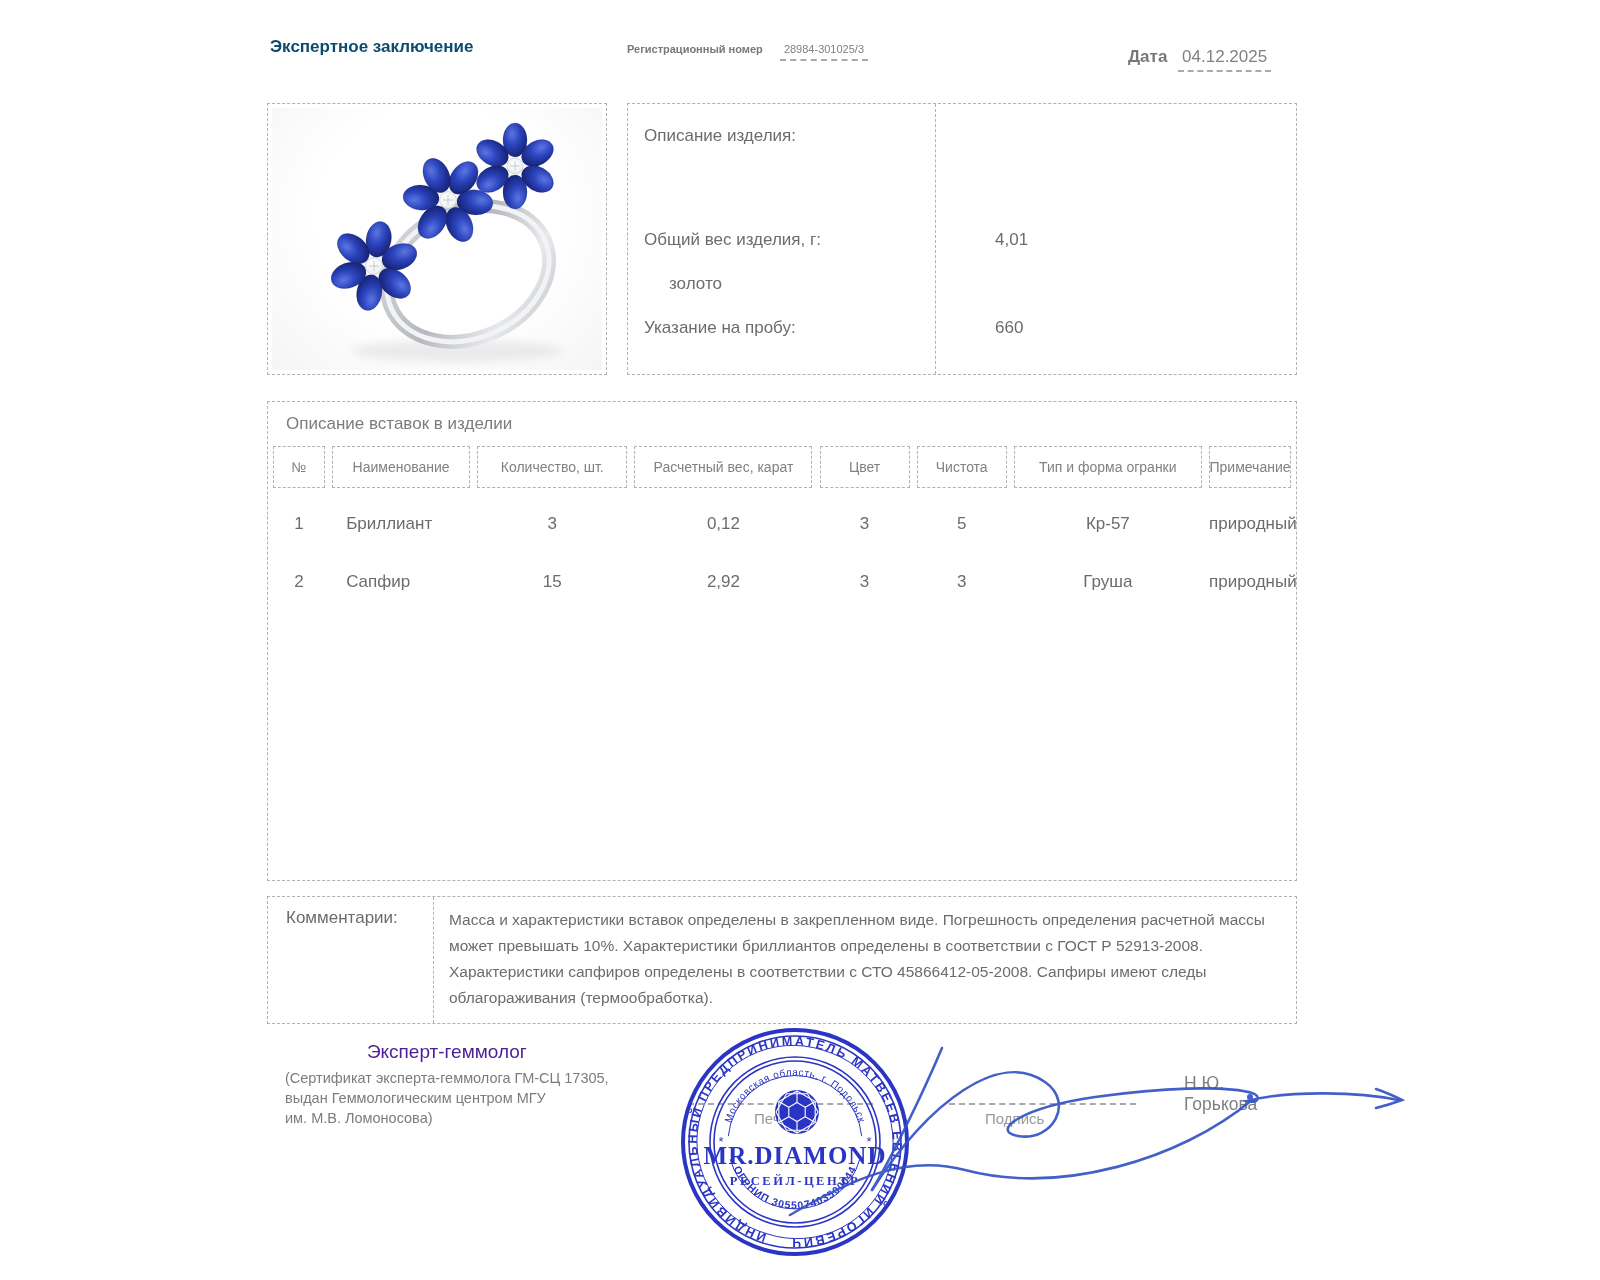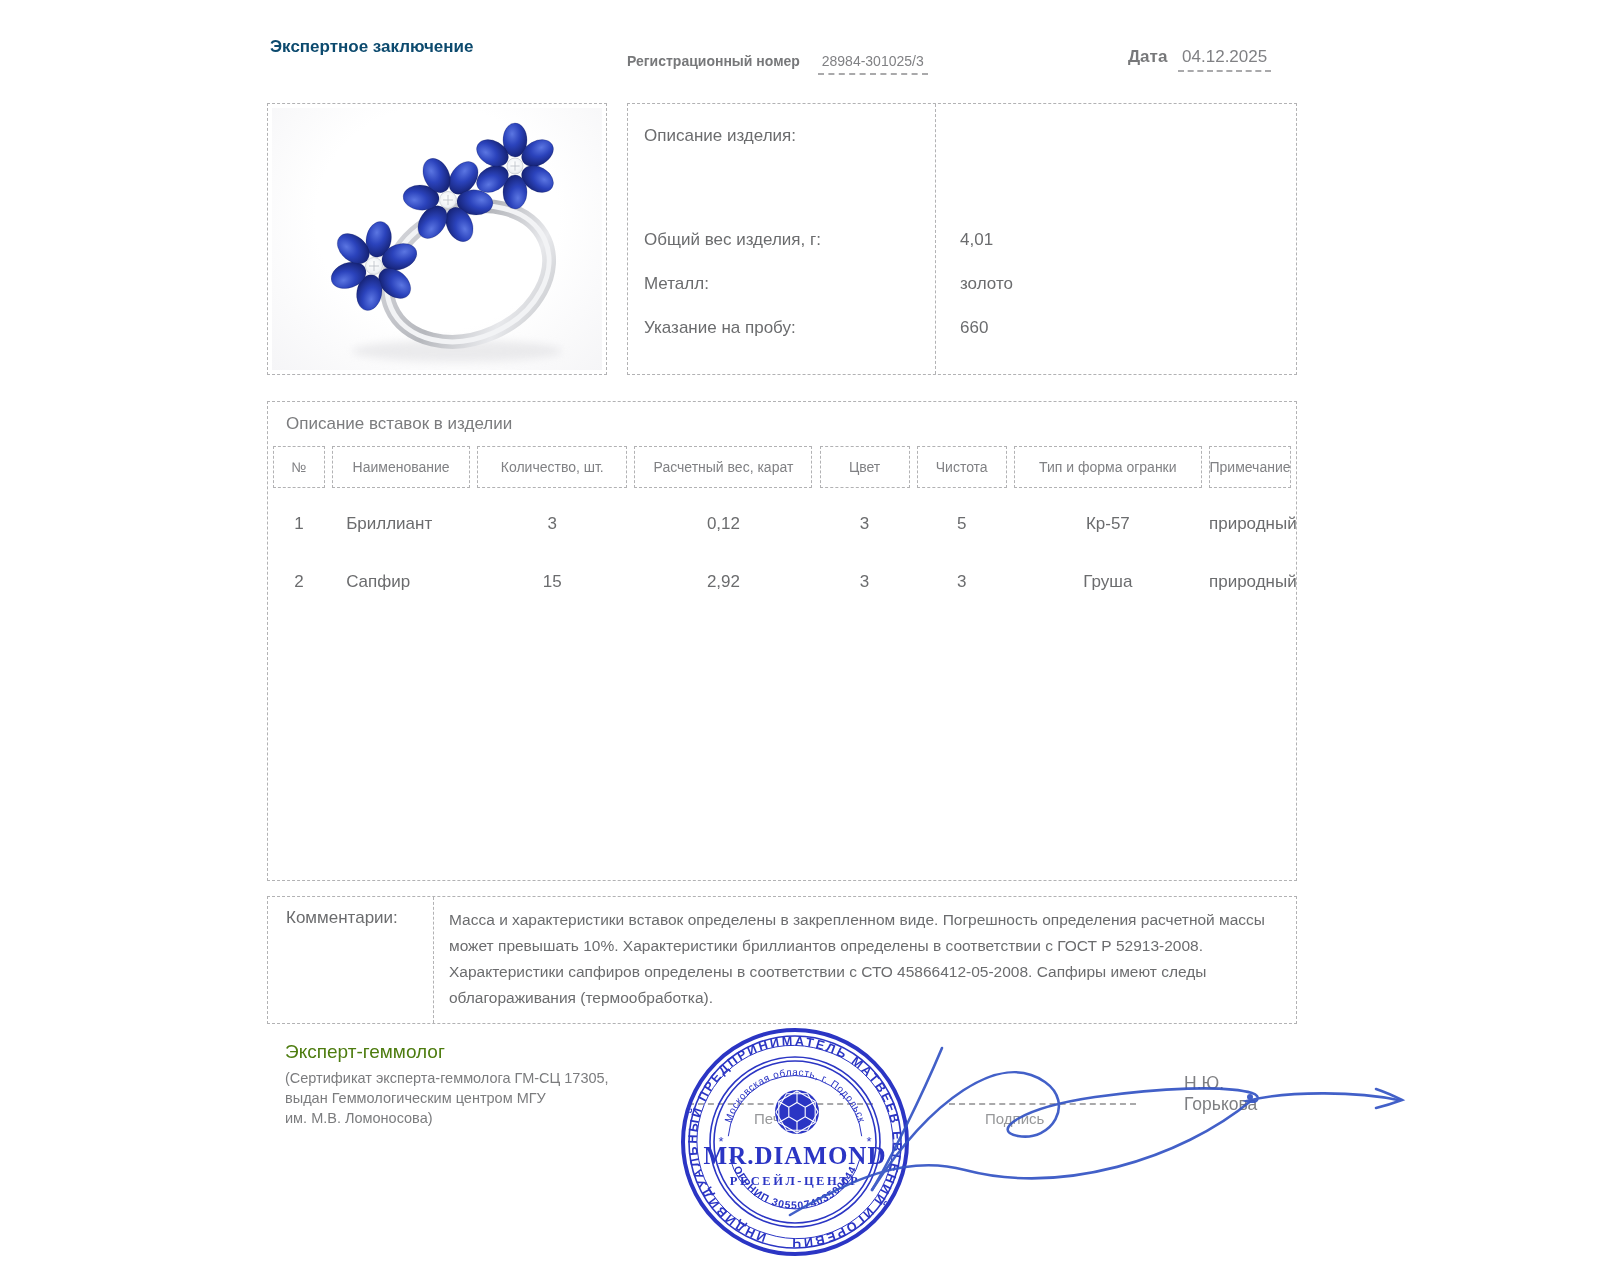--- a/index.html
+++ b/index.html
@@ -7,41 +7,41 @@
   body {
     width:1600px; height:1280px; overflow:hidden;
     font-family:"Liberation Sans", sans-serif;
     color:#6b6c6e;
   }
   .page { position:relative; width:1600px; height:1280px; padding:35px 303px 0 267px; }
 
   
   .doc-header { position:relative; height:30px; }
   .h-title { position:absolute; left:3px; top:2px; font-size:17px; font-weight:bold; color:#0c4a6e; }
-  .h-reg   { position:absolute; left:360px; top:18px; font-size:14px; }
+  .h-reg   { position:absolute; left:360px; top:8px; font-size:11px; }
   .h-reg .lbl, .h-date .lbl { font-weight:bold; color:#77787a; }
   .h-reg .val { margin-left:14px; }
   .h-date  { position:absolute; left:861px; top:12px; font-size:17px; }
   .h-date .val { margin-left:6px; }
   .dash-underline { color:#808184; border-bottom:2px dashed #a9a9ab; padding:0 4px 4px 4px; }
 
   
   .top-row { margin-top:38px; display:flex; gap:20px; height:272px;justify-content:center; }
   .dashed-box { border:1px dashed #b2b2b4; }
   .photo-box { width:340px; height:272px; padding:4px; background:#fff; }
   .photo-inner { width:100%; height:100%;
     background:radial-gradient(ellipse at 50% 42%, #ffffff 52%, #f5f5f7 100%); }
   .desc-box { flex:1; height:272px; position:relative; }
   .desc-divider { position:absolute; left:307px; top:0; bottom:0; border-left:1px dashed #b2b2b4; }
   .desc-rows { padding:18px 0 0 16px; }
   .d-row { display:flex; font-size:17px; line-height:28px; }
   .d-row .d-label { width:291px; flex:none; }
   .d-row .d-value { padding-left:25px; padding-right:10px; }
   .d-row.first { min-height:104px; }
-  .d-row.rest  { height:44px; }
+  .d-row.rest  { height:44px;gap:35px; }
 
   
   .inserts-box { margin-top:26px; height:480px; padding:10px 5px 0 5px; }
   .inserts-title { font-size:17px; color:#7b7c7e; padding:2px 0 12px 13px; }
   .tgrid { display:grid; grid-template-columns:52px 138px 150px 178px 90px 90px 188px 82px;
            column-gap:7px; justify-content:space-between; }
   .th-cell { border:1px dashed #b2b2b4; height:42px; display:flex; align-items:center;
              justify-content:center; font-size:14px; color:#808184; text-align:center; padding:0 4px; }
   .t-row { margin-top:14px; height:44px; align-items:center; font-size:17px; color:#6b6c6e; }
   .t-row .c { text-align:center; }
@@ -50,21 +50,21 @@
 
   
   .comments-box { margin-top:15px; min-height:116px; display:flex; }
   .c-label { width:166px; flex:none; border-right:1px dashed #b2b2b4;
              padding:11px 0 0 18px; font-size:17px; }
   .c-text  { flex:1; padding:10px 14px 12px 15px; font-size:15.5px; line-height:26px; }
 
   
   .footer { position:relative; height:265px; }
   .expert-block { position:absolute; left:18px; top:17px; }
-  .expert-role { font-size:19px; color:#4d7c0f; }
+  .expert-role { font-size:19px; color:#4c1d95;text-align:center; }
   .expert-cert { margin-top:5px; font-size:14.5px; line-height:20px; color:#7b7c7e; }
   .sig-line { position:absolute; top:79px; border-top:2px dashed #a9a9ab; z-index:1; }
   .line-stamp { left:421px; width:185px; }
   .line-sign  { left:682px; width:187px; }
   .line-label { position:absolute; top:86px; font-size:15px; color:#97989a; z-index:1; }
   .lab-stamp { left:487px; }
   .lab-sign  { left:718px; }
   .expert-name { position:absolute; left:917px; top:49px; font-size:17.5px; color:#7e7f82; z-index:0; }
   .stamp-svg { position:absolute; left:398px; top:-12px; z-index:2; }
   .sign-svg  { position:absolute; left:383px; top:-12px; z-index:3; }
@@ -165,21 +165,20 @@
       <div class="desc-divider"></div>
       <div class="desc-rows">
         <div class="d-row first">
           <div class="d-label">Описание изделия:</div>
         </div>
         <div class="d-row rest">
           <div class="d-label">Общий вес изделия, г:</div>
           <div class="d-value">4,01</div>
         </div>
         <div class="d-row rest">
-          <div class="d-label">Металл:</div>
           <div class="d-value">золото</div>
         </div>
         <div class="d-row rest">
           <div class="d-label">Указание на пробу:</div>
           <div class="d-value">660</div>
         </div>
       </div>
     </div>
   </div>
 

